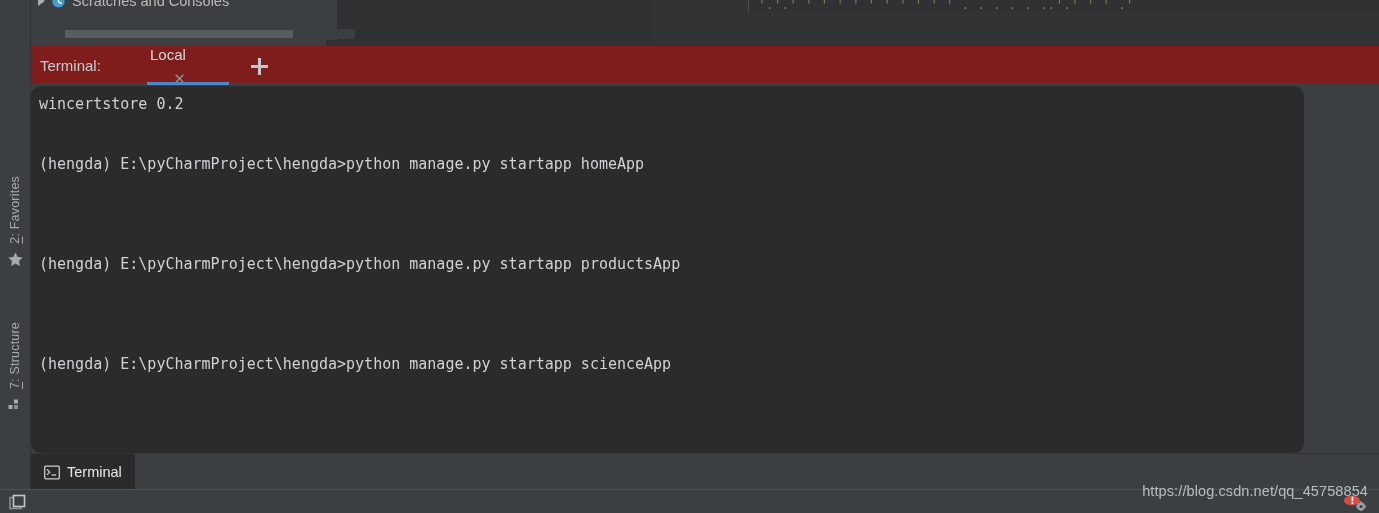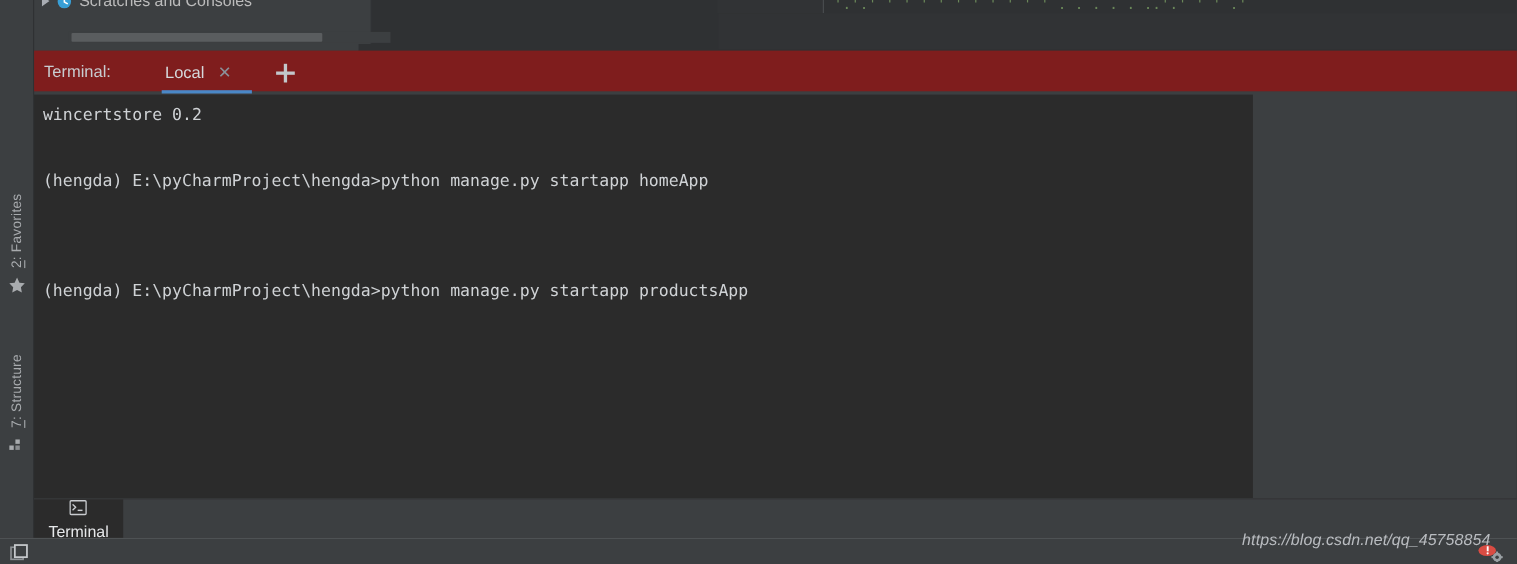--- a/index.html
+++ b/index.html
@@ -155,23 +155,24 @@
     position: absolute;
     left: 9px; top: 11px;
     color: #c8ccd0;
     font-size: 15px;
   }
   .tab-local {
     position: absolute;
     left: 111px; top: 0;
     height: 40px;
     display: flex;
-    align-items: center;
+    align-items: flex-end;
     gap: 8px;
     padding: 0 6px 0 8px;
+    flex-direction: column;
   }
   .tab-local-name {
     color: #d6d9dc;
     font-size: 15px;
     position: relative;
   }
   .tab-close {
     color: #8b9099;
     font-size: 15px;
     line-height: 1;
@@ -201,26 +202,27 @@
   .plus-v {
     position: absolute;
     width: 3px; height: 17px;
     background: #c3c7cb;
   }
 
   
   .term-body {
     position: absolute;
     left: 31px; top: 86px;
-    width: 1108px;
+    width: 1273px;
     height: 367px;
     background: #2b2b2b;
     padding: 8px 0 1px 8px;
     box-sizing: border-box;
     overflow: hidden;
+    border-radius: 10px;
   }
   .term-line {
     font-family: "DejaVu Sans Mono", monospace;
     font-size: 15px;
     line-height: 20px;
     color: #cfd2d5;
     white-space: pre;
     height: 20px;
   }
 
@@ -236,21 +238,20 @@
     align-items: stretch;
   }
   .bw-item {
     display: flex;
     align-items: center;
     gap: 7px;
     padding: 0 13px;
     color: #a8abae;
     font-size: 14.5px;
     white-space: nowrap;
-    flex-direction: column;
   }
   .bw-item.active {
     background: #2b2b2b;
     color: #e6e8ea;
   }
   .bw-item u { text-decoration: underline; }
   .bw-ico { flex: none; display: block; }
 
   
   .status-bar {
@@ -262,26 +263,25 @@
     border-top: 1px solid #4e5254;
   }
   .status-layout-icon {
     position: absolute;
     left: 9px; top: 4px;
   }
 
   
   .watermark {
     position: absolute;
-    right: 24px; top: 483px;
+    right: 11px; top: 483px;
     color: #b9bcc0;
     font-size: 14.5px;
     letter-spacing: .1px;
     white-space: nowrap;
-    font-style: italic;
   }
   .csdn-badge {
     position: absolute;
     right: 8px; top: 494px;
     width: 32px;
     height: 17px;
   }
 </style>
 </head>
 <body>
@@ -351,20 +351,21 @@
     <div class="term-line">(hengda) E:\pyCharmProject\hengda&gt;python manage.py startapp homeApp</div>
     <div class="term-line"></div>
     <div class="term-line"></div>
     <div class="term-line"></div>
     <div class="term-line"></div>
     <div class="term-line">(hengda) E:\pyCharmProject\hengda&gt;python manage.py startapp productsApp</div>
     <div class="term-line"></div>
     <div class="term-line"></div>
     <div class="term-line"></div>
     <div class="term-line"></div>
+    <div class="term-line">(hengda) E:\pyCharmProject\hengda&gt;python manage.py startapp scienceApp</div>
   </div>
 
   <div class="bottom-bar">
 
     <div class="bw-item active">
       <svg class="bw-ico" width="16" height="15" viewBox="0 0 16 15">
         <rect x="0.7" y="1.2" width="14.6" height="12.6" rx="1" fill="none" stroke="#c9ccd0" stroke-width="1.3"></rect>
         <path d="M3.4 4.8l2.4 2.3-2.4 2.3" fill="none" stroke="#c9ccd0" stroke-width="1.3" stroke-linecap="round" stroke-linejoin="round"></path>
         <rect x="7.6" y="9.3" width="4.4" height="1.3" fill="#c9ccd0"></rect>
       </svg>

